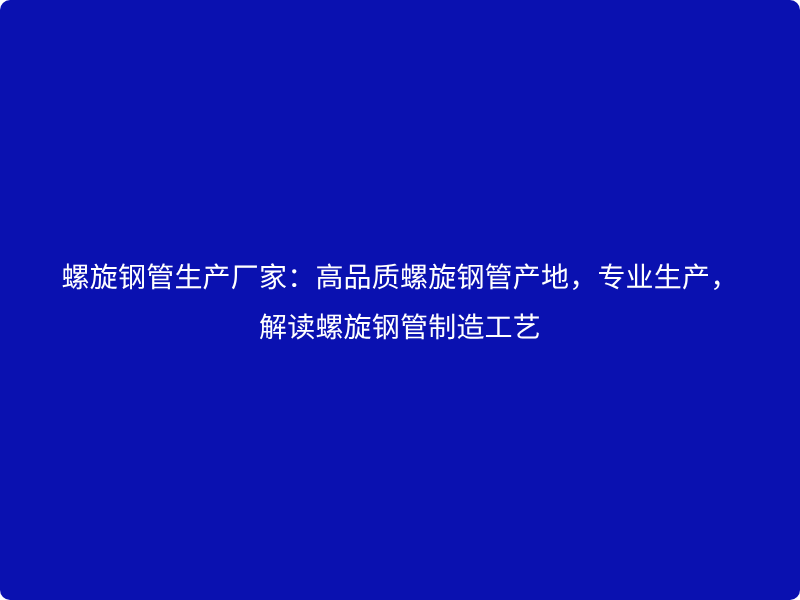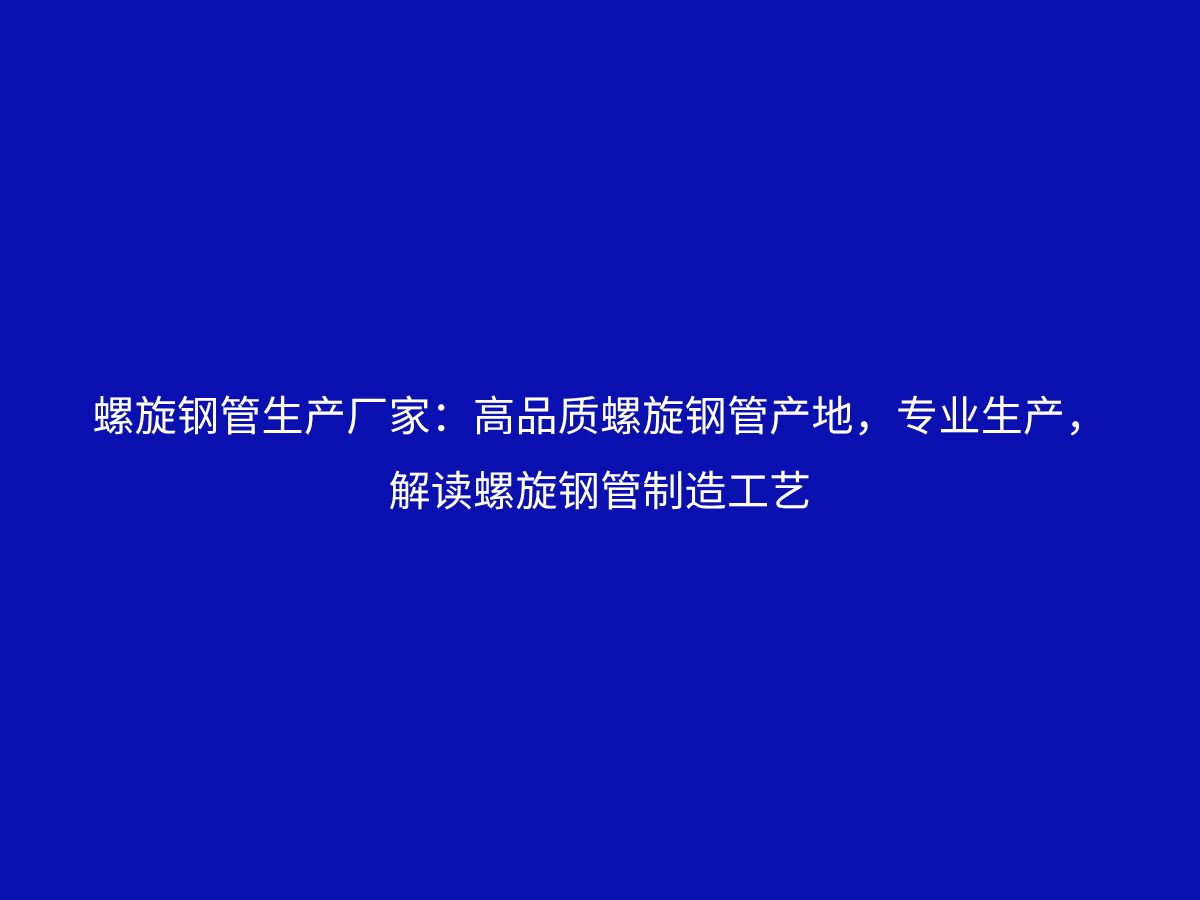--- a/index.html
+++ b/index.html
@@ -17,20 +17,21 @@
 
   #banner {
     position: relative;
     box-sizing: border-box;
     width: 800px;
     height: 600px;
     display: flex;
     align-items: center;
     justify-content: center;
     background-color: #0A11B0;
+    border-radius: 10px;
   }
 
   #title-block {
     width: 700px;
     margin-top: 6px;
     text-align: center;
   }
 
   #title-text {
     display: block;

